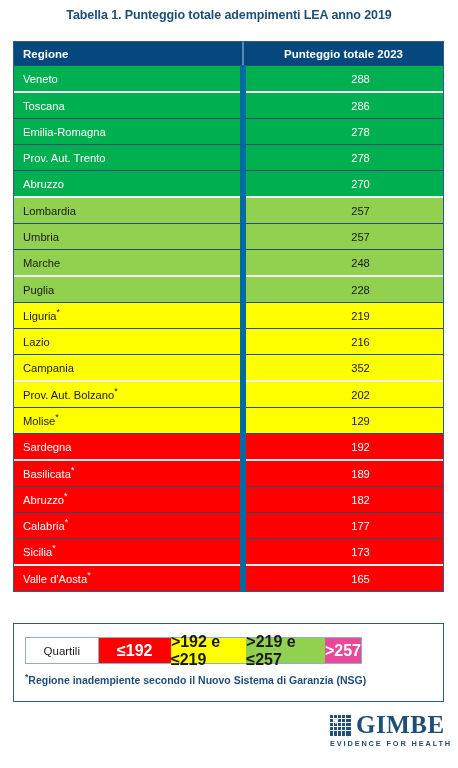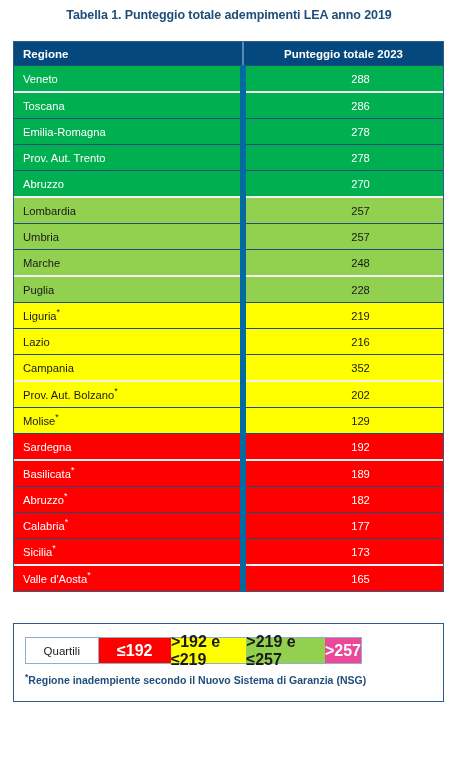--- a/index.html
+++ b/index.html
@@ -301,14 +301,36 @@
     <div class="legend-bar">
       <div class="legend-cell lg-label">Quartili</div>
       <div class="legend-cell lg-red">≤192</div>
       <div class="legend-cell lg-yel">&gt;192 e ≤219</div>
       <div class="legend-cell lg-lgreen">&gt;219 e ≤257</div>
       <div class="legend-cell lg-dgreen">&gt;257</div>
     </div>
     <div class="footnote"><span class="star">*</span><span>Regione inadempiente secondo il Nuovo Sistema di Garanzia (NSG)</span></div>
   </div>
 
+  <div class="logo">
+    <div class="logo-row">
+      <span class="logo-mark">
+        <svg width="21" height="21" viewBox="0 0 21 21" xmlns="http://www.w3.org/2000/svg">
+          <rect x="0" y="0" width="21" height="21" fill="#1F4E79"></rect>
+          <g stroke="#ffffff" stroke-width="1">
+            <line x1="3.5" y1="0" x2="3.5" y2="21"></line>
+            <line x1="7.5" y1="0" x2="7.5" y2="21"></line>
+            <line x1="11.5" y1="0" x2="11.5" y2="21"></line>
+            <line x1="15.5" y1="0" x2="15.5" y2="21"></line>
+            <line x1="0" y1="3.5" x2="21" y2="3.5"></line>
+            <line x1="0" y1="7.5" x2="21" y2="7.5"></line>
+            <line x1="0" y1="11.5" x2="21" y2="11.5"></line>
+            <line x1="0" y1="15.5" x2="21" y2="15.5"></line>
+          </g>
+          <path d="M3.2 4.2 L8.5 4.2 L5.9 9.6 Z" fill="#ffffff"></path>
+        </svg>
+      </span>
+      <span class="logo-word">GIMBE</span>
+    </div>
+    <div class="logo-tag">EVIDENCE FOR HEALTH</div>
+  </div>
 
 </div>
 
 </body></html>

